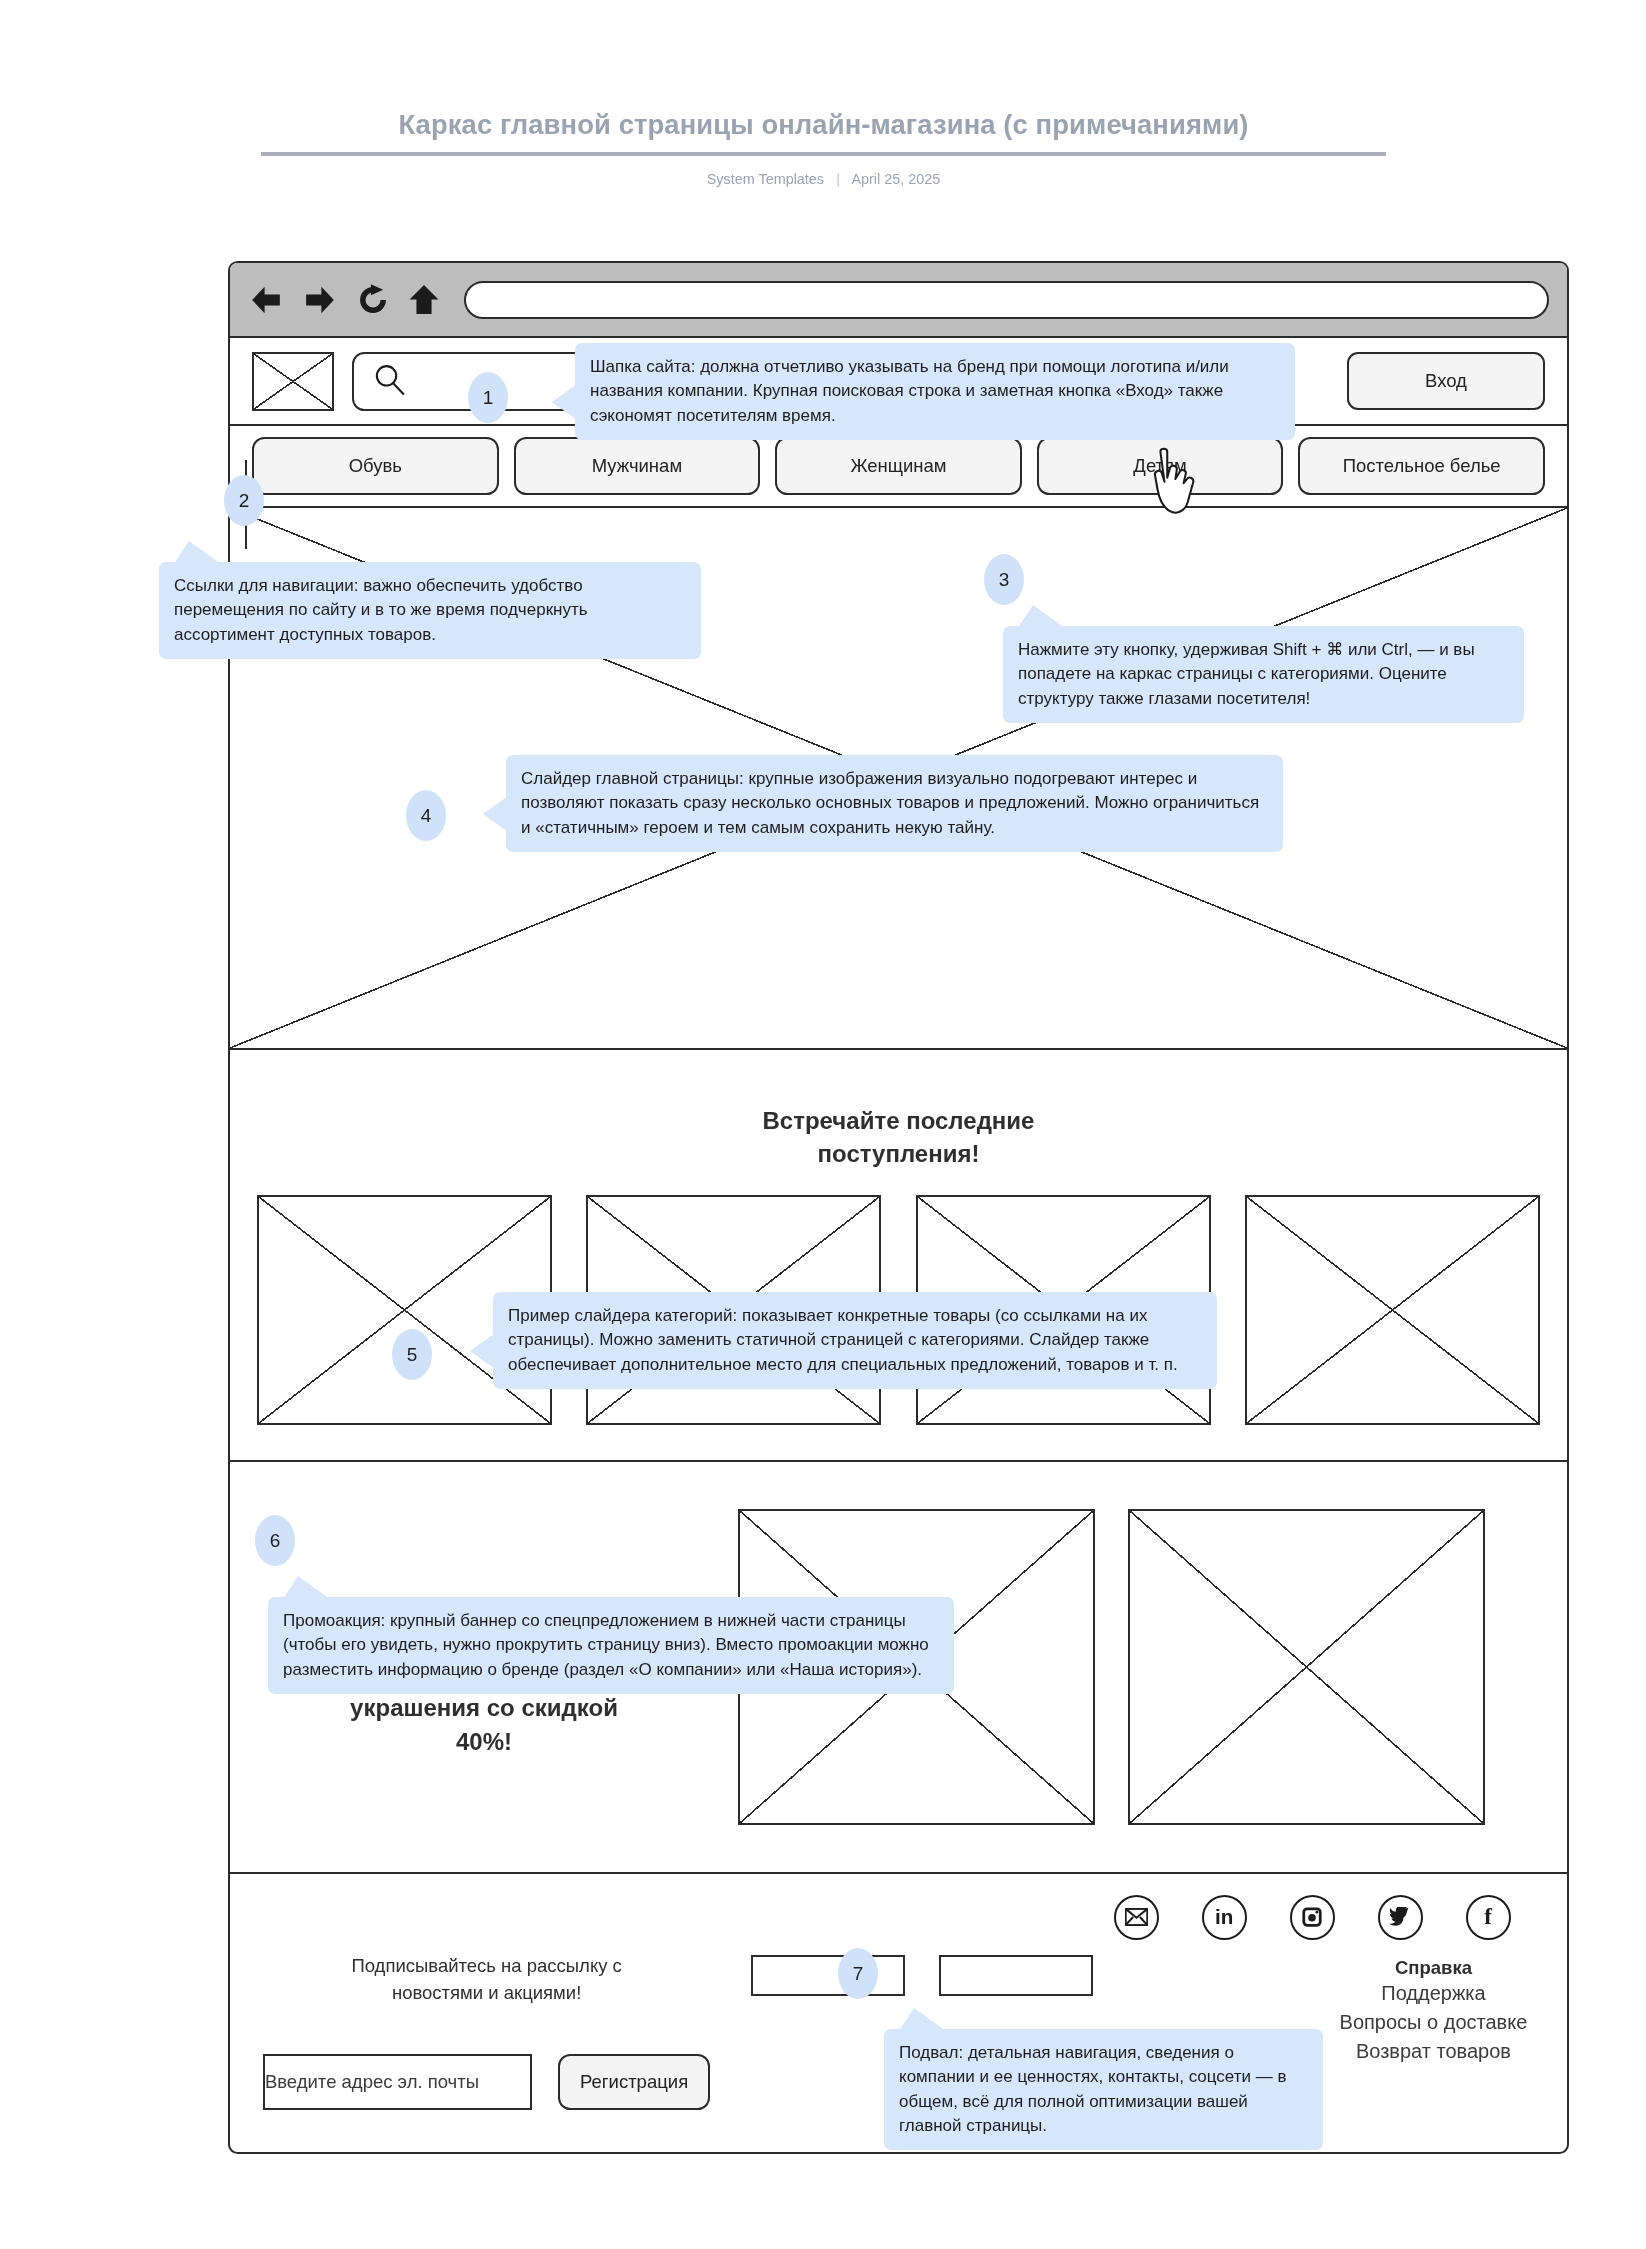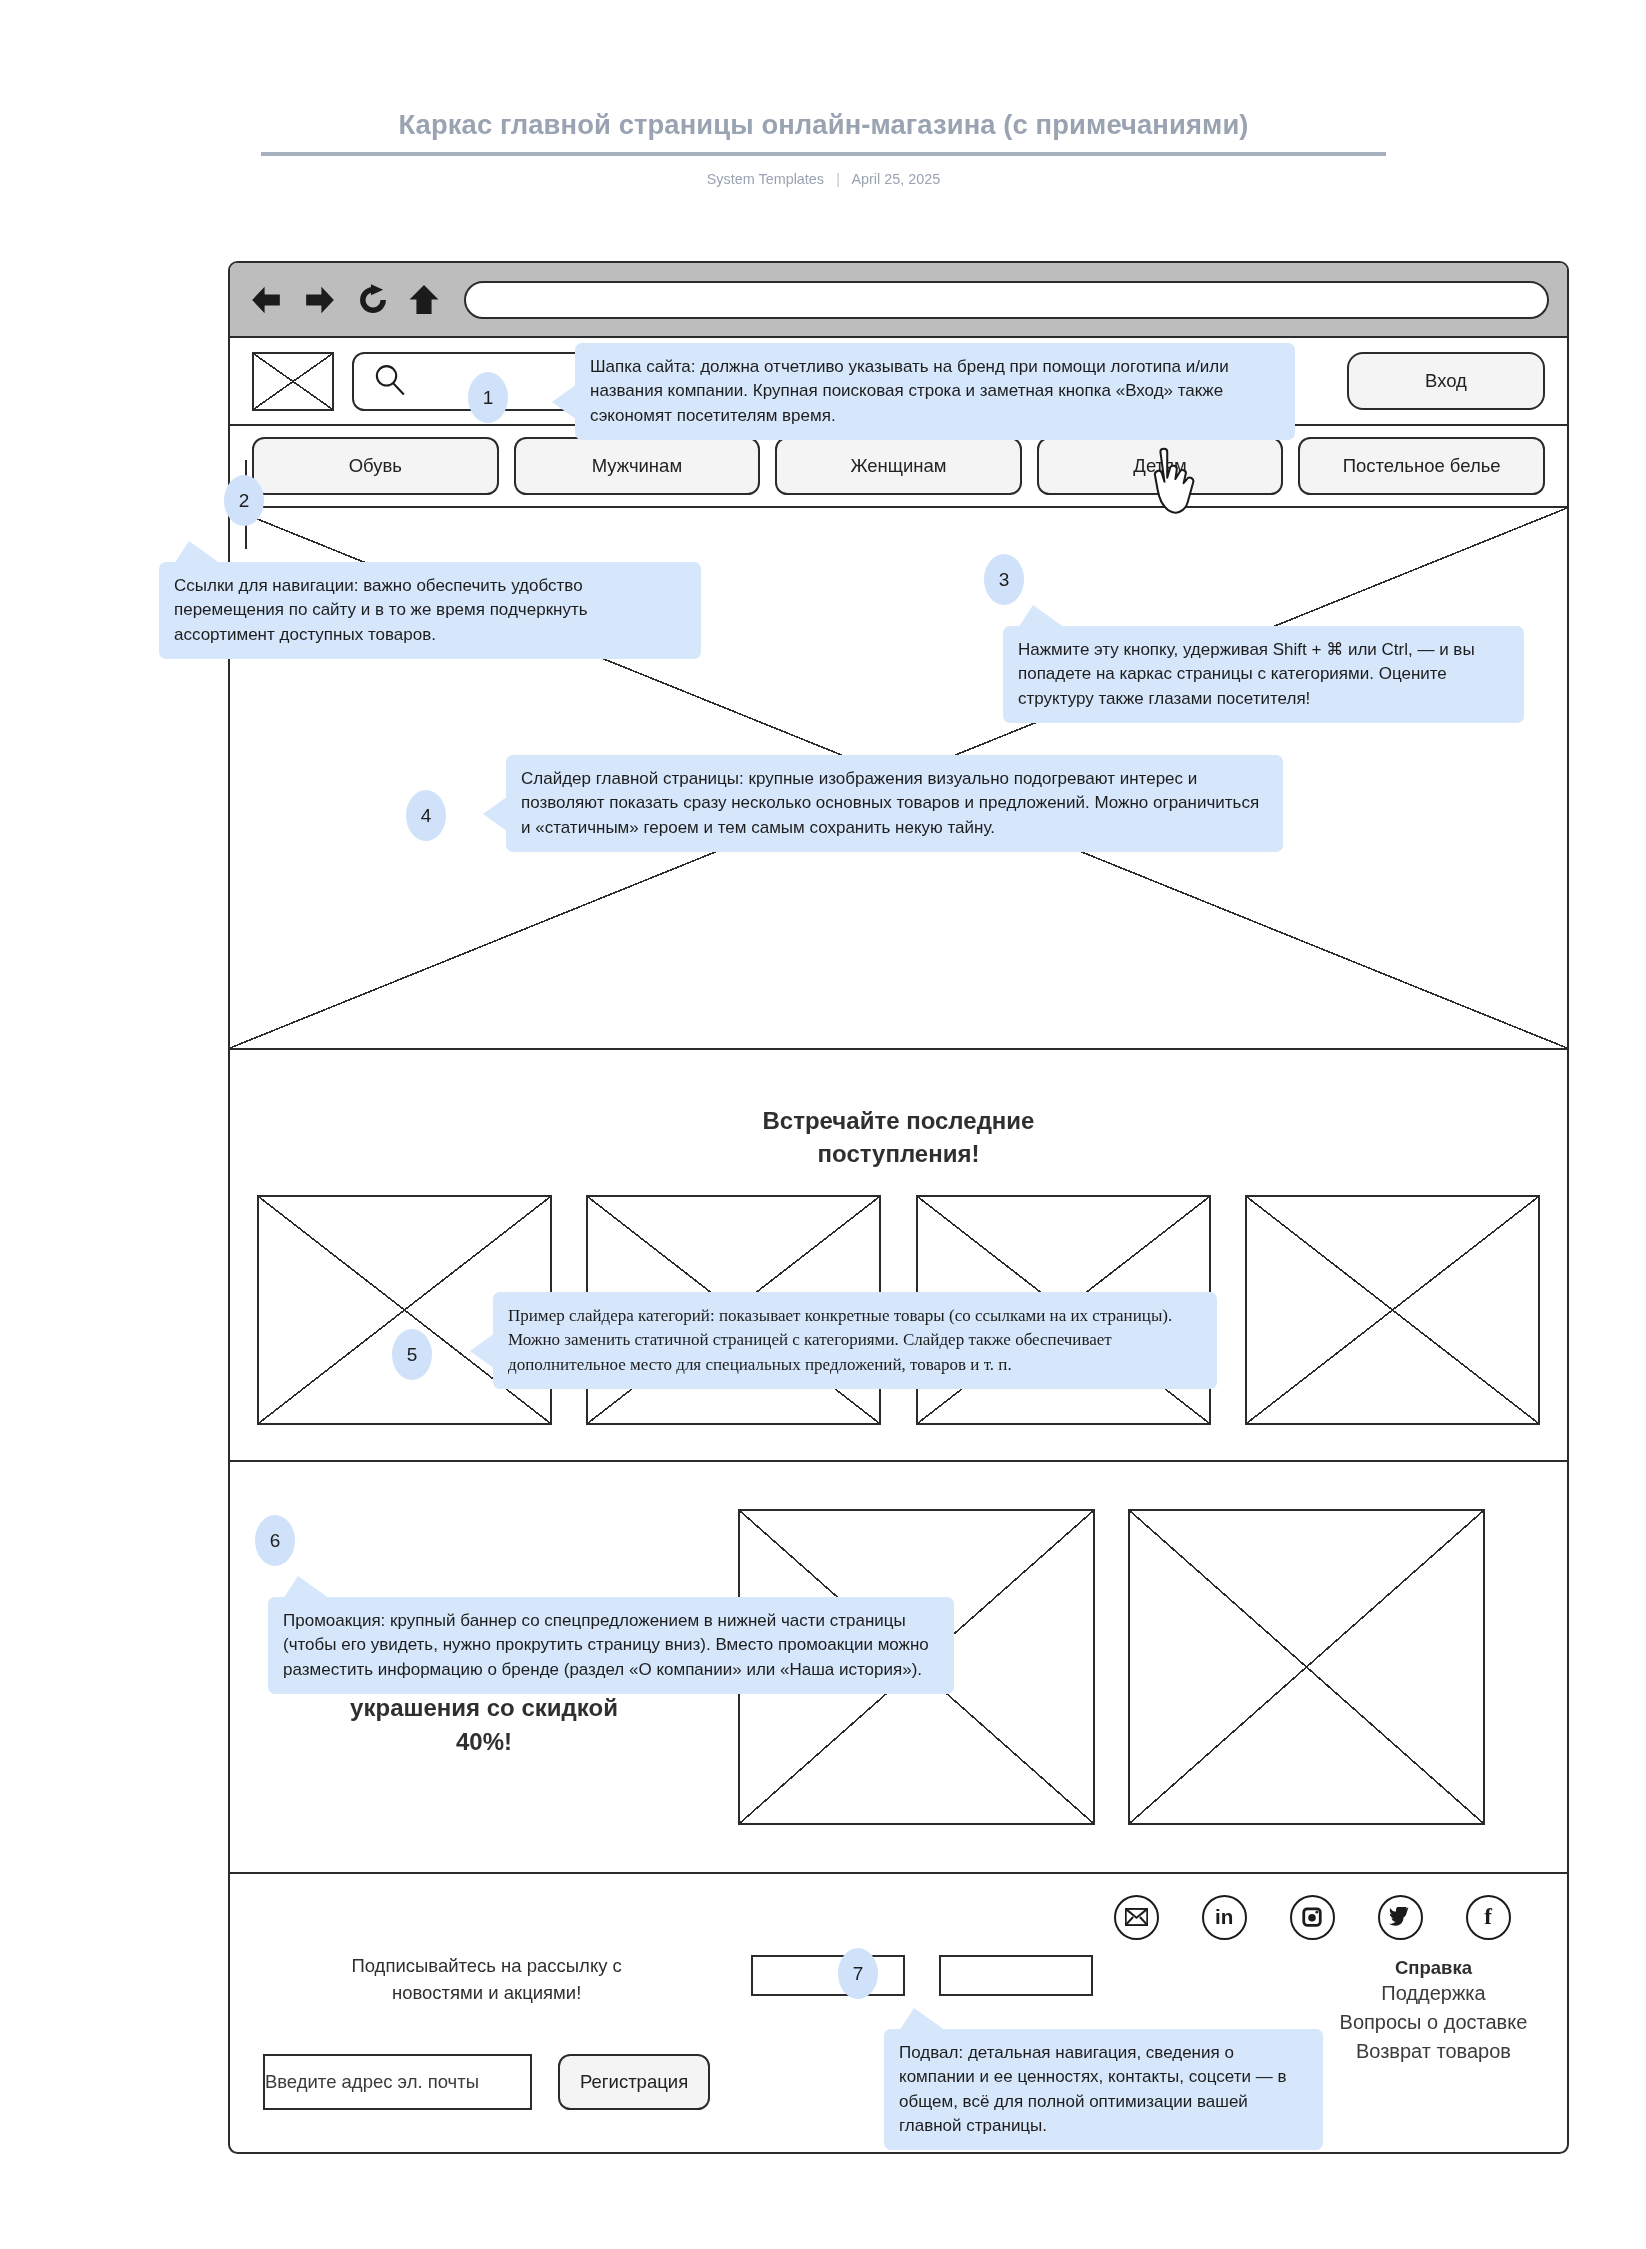--- a/index.html
+++ b/index.html
@@ -69,21 +69,21 @@
   }
   .xbox::after{
     background:
       linear-gradient(to bottom left, transparent calc(50% - 0.8px), #2b2b2b calc(50% - 0.8px), #2b2b2b calc(50% + 0.8px), transparent calc(50% + 0.8px));
   }
   .search-box {
     width: 940px; height: 59px; border:2.7px solid #2b2b2b; border-radius: 12.3px;
     display:flex; align-items:center; padding-left: 18px;
   }
   .login-btn {
-    width: 198px; height: 58px; border:2.7px solid #2b2b2b; border-radius: 16px;
+    width: 198px; height: 58px; border:2.7px solid #2b2b2b; border-radius: 11px;
     background:#f4f4f4; display:flex; align-items:center; justify-content:center;
     font-size: 18.5px; color:#222; margin-left:auto;
   }
 
   
   .site-nav {
     height: 82px; border-bottom: 2.1px solid #2b2b2b;
     display:flex; align-items:center; justify-content:space-between;
     padding: 0 22px; gap: 15px; position:relative;
   }
@@ -350,20 +350,20 @@
 <div class="badge" style="left:224px; top:475px;">2</div>
 <div class="note tail-upleft" style="left:159px; top:562px; width:542px;">Ссылки для навигации: важно обеспечить удобство перемещения по сайту и в то же время подчеркнуть ассортимент доступных товаров.</div>
 
 <div class="badge" style="left:984px; top:554px;">3</div>
 <div class="note tail-upleft" style="left:1003px; top:626px; width:521px;">Нажмите эту кнопку, удерживая Shift + ⌘ или Ctrl, — и вы попадете на каркас страницы с категориями. Оцените структуру также глазами посетителя!</div>
 
 <div class="badge" style="left:406px; top:790px;">4</div>
 <div class="note tail-left" style="left:506px; top:755px; width:777px;">Слайдер главной страницы: крупные изображения визуально подогревают интерес и позволяют показать сразу несколько основных товаров и предложений. Можно ограничиться и «статичным» героем и тем самым сохранить некую тайну.</div>
 
 <div class="badge" style="left:392px; top:1329px;">5</div>
-<div class="note tail-left" style="left:493px; top:1292px; width:724px;font-family:Liberation Serif, serif;">Пример слайдера категорий: показывает конкретные товары (со ссылками на их страницы). Можно заменить статичной страницей с категориями. Слайдер также обеспечивает дополнительное место для специальных предложений, товаров и т. п.</div>
+<div class="note tail-left" style="left:493px; top:1292px; width:724px;">Пример слайдера категорий: показывает конкретные товары (со ссылками на их страницы). Можно заменить статичной страницей с категориями. Слайдер также обеспечивает дополнительное место для специальных предложений, товаров и т. п.</div>
 
 <div class="badge" style="left:255px; top:1515px;">6</div>
 <div class="note tail-upleft" style="left:268px; top:1597px; width:686px;">Промоакция: крупный баннер со спецпредложением в нижней части страницы (чтобы его увидеть, нужно прокрутить страницу вниз). Вместо промоакции можно разместить информацию о бренде (раздел «О компании» или «Наша история»).</div>
 
 <div class="badge" style="left:838px; top:1948px;">7</div>
 <div class="note tail-upleft" style="left:884px; top:2029px; width:439px;">Подвал: детальная навигация, сведения о компании и ее ценностях, контакты, соцсети — в общем, всё для полной оптимизации вашей главной страницы.</div>
 
 
 </body></html>

